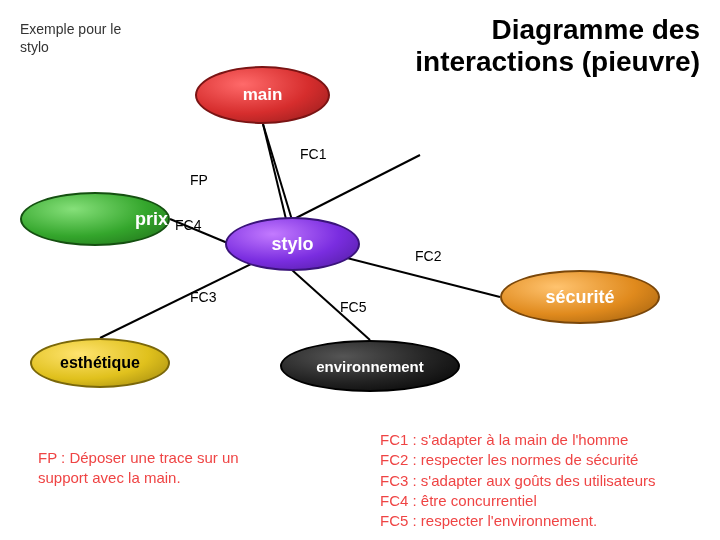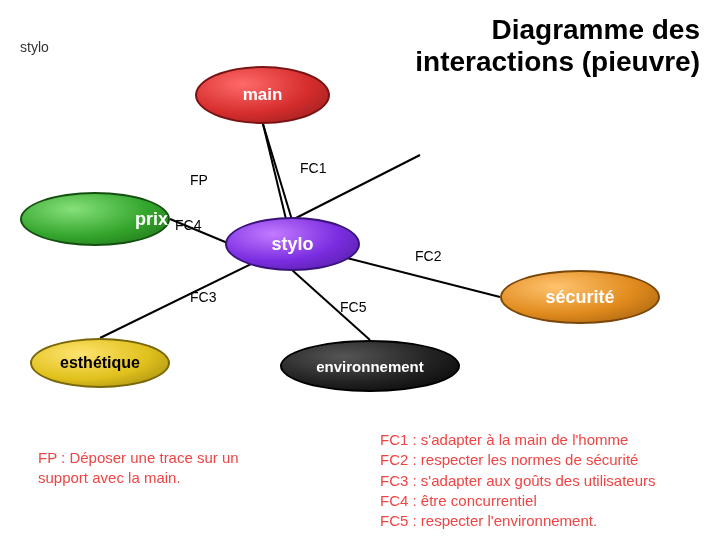--- a/index.html
+++ b/index.html
@@ -16,21 +16,21 @@
   .b-yellow{background:radial-gradient(ellipse at 35% 30%,#ffe36f 0%,#e0c11d 55%,#9a830d 100%);border:2px solid #7a670a;color:#000}
   .edge-label{position:absolute;font-size:14px;color:#000;font-weight:normal;background:transparent}
   svg.lines{position:absolute;left:0;top:0;width:720px;height:540px;pointer-events:none}
   .legend{position:absolute;font-size:15px;color:#ef4444;line-height:1.35}
 </style>
 </head>
 <body>
 <div class="canvas">
 
 <span class="subtitle">
-  <br>
+  <span>Exemple pour le</span><br>
   <span>stylo</span>
 </span>
 
 <div class="title" style="left:330px;top:14px;width:370px">
   <span>Diagramme des</span><br>
   <span>interactions (pieuvre)</span>
 </div>
 
 <svg class="lines">
   <line x1="263" y1="124" x2="292" y2="220" stroke="#000" stroke-width="2"></line>
@@ -55,21 +55,21 @@
       <span>sécurité</span>
     </div>
 <div class="bubble b-yellow" style="left: 30px; top: 338px; width: 140px; height: 50px; font-size: 16px;">
       <span>esthétique</span>
     </div>
 <div class="bubble b-black" style="left: 280px; top: 340px; width: 180px; height: 52px; font-size: 15px; align-items: center;">
       <span>environnement</span>
     </div>
 
 <span class="edge-label" style="left: 190px; top: 172px;">FP</span>
-<span class="edge-label" style="left: 300px; top: 146px; margin-top: 14px;">FC1</span>
+<span class="edge-label" style="left: 300px; top: 146px;">FC1</span>
 <span class="edge-label" style="left: 415px; top: 248px;">FC2</span>
 <span class="edge-label" style="left: 190px; top: 289px;">FC3</span>
 <span class="edge-label" style="left: 175px; top: 217px;">FC4</span>
 <span class="edge-label" style="left: 340px; top: 299px;">FC5</span>
 
 <div class="legend" style="left:38px;top:448px;width:300px">
   <span>FP : Déposer une trace sur un</span><br>
   <span>support avec la main.</span>
 </div>
 

